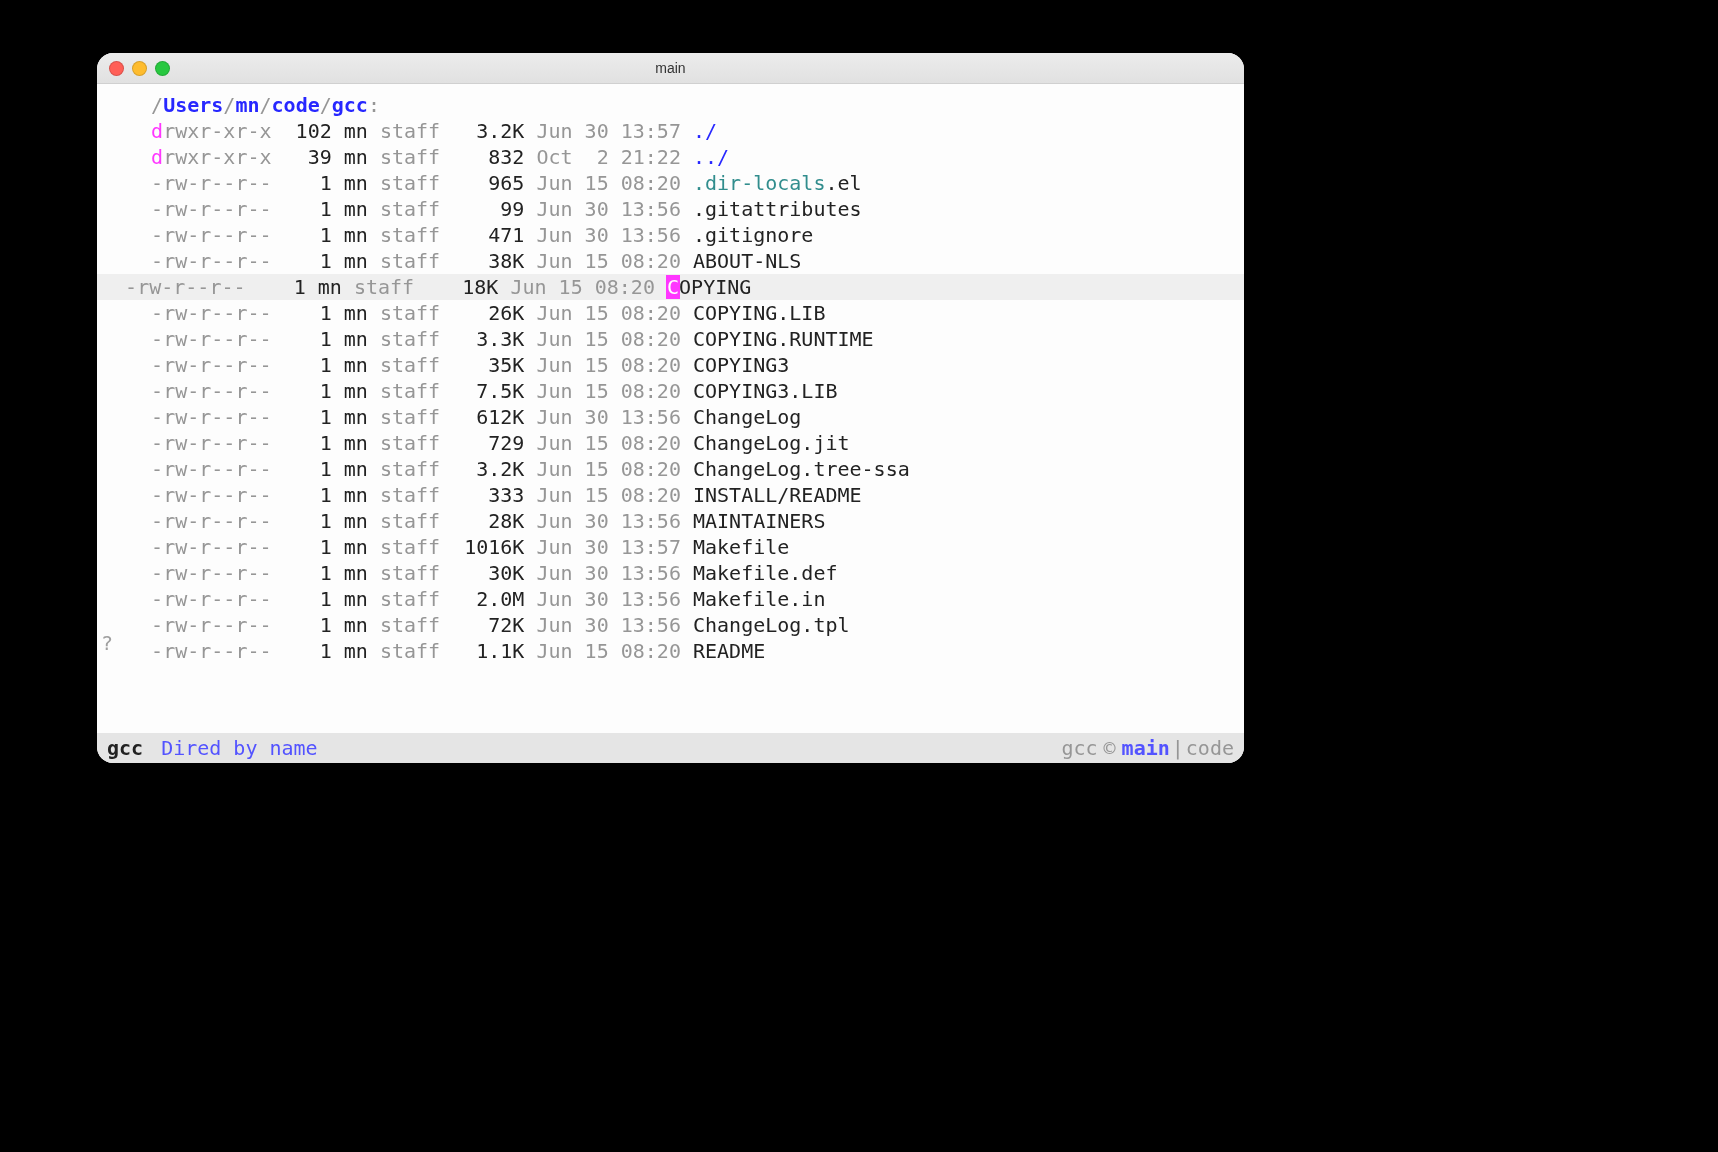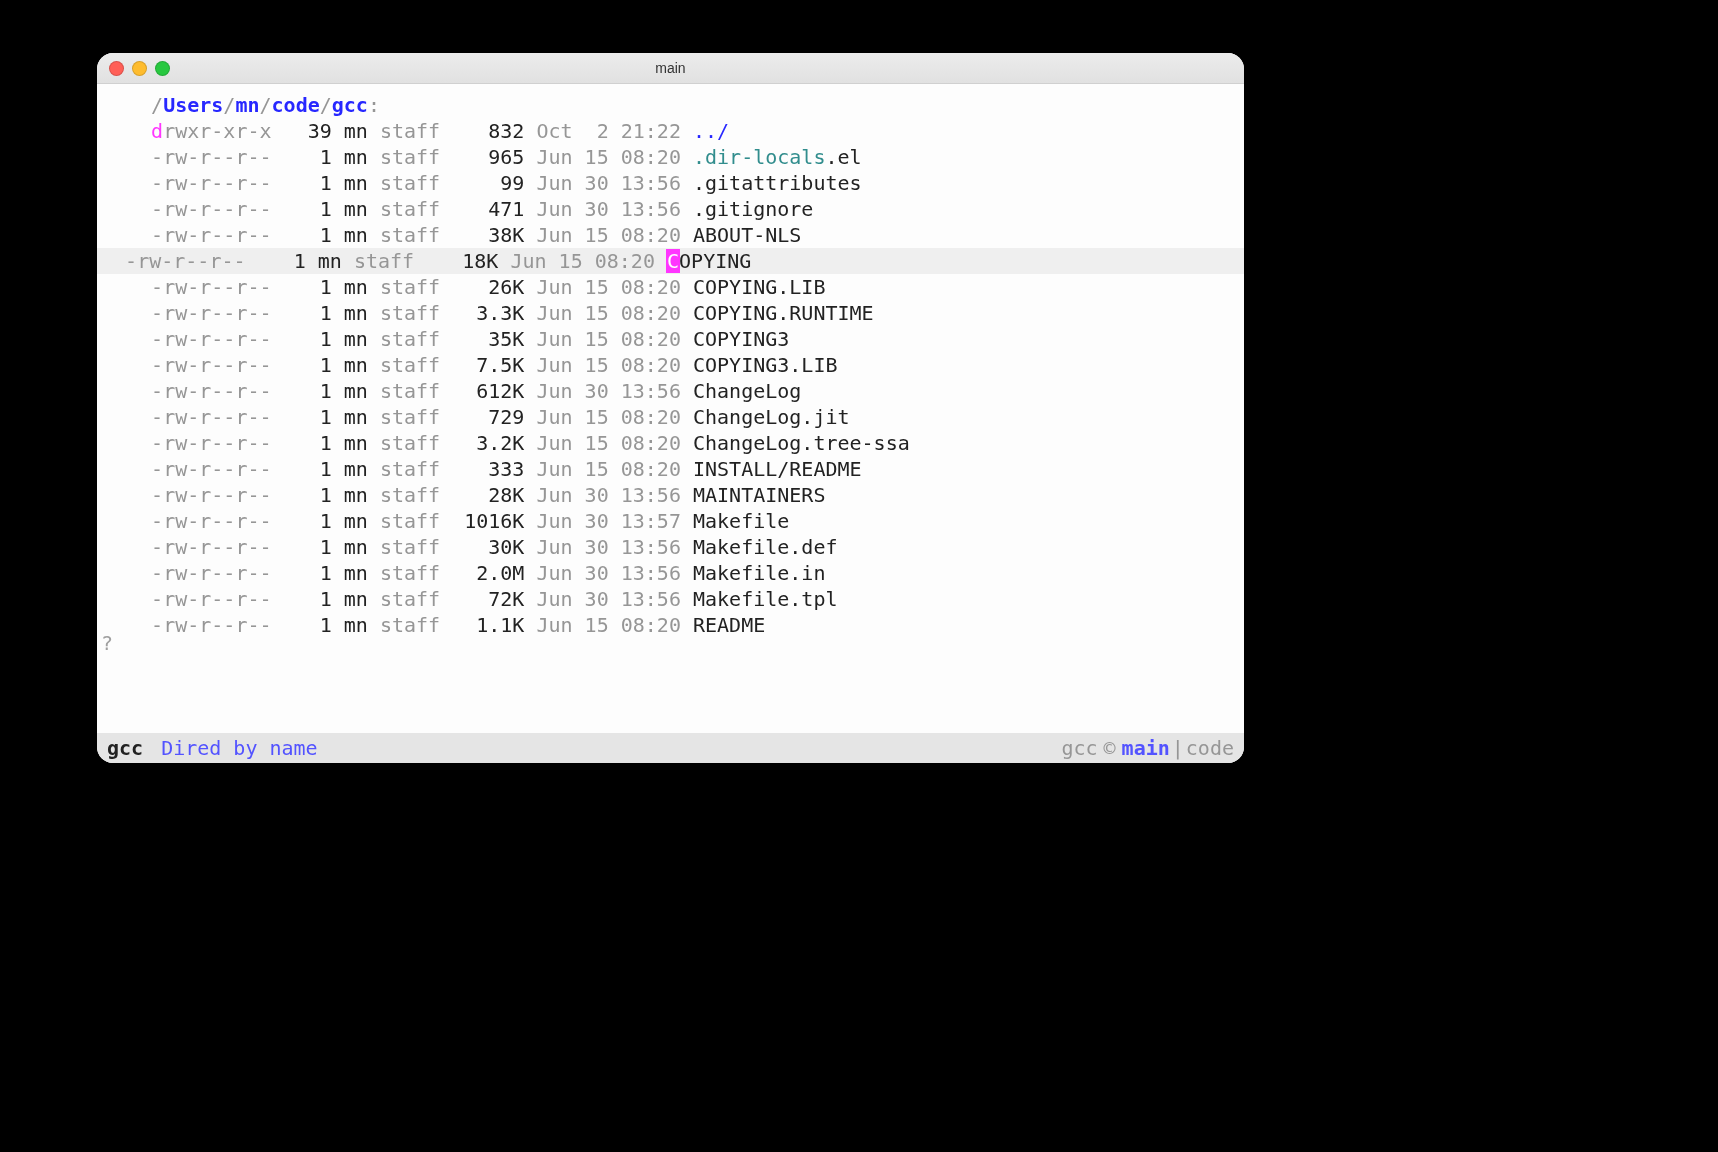--- a/index.html
+++ b/index.html
@@ -146,39 +146,40 @@
     </div>
     <div class="title">main</div>
   </div>
 
   <div class="editor">
     <div class="fringe-left">
       <span id="fringe-mark" class="fringe-mark" style="top: 546px;">?</span>
     </div>
     <div class="buffer" id="buffer">
         <div class="line"><span>  </span><span class="c-gray">/</span><span class="c-blue">Users</span><span class="c-gray">/</span><span class="c-blue">mn</span><span class="c-gray">/</span><span class="c-blue">code</span><span class="c-gray">/</span><span class="c-blue">gcc</span><span class="c-gray">:</span></div>
+        <div class="line"><span>  </span><span class="c-magenta">d</span><span class="c-gray">rwxr-xr-x</span><span class="c-text">  102</span><span> </span><span class="c-text">mn </span><span class="c-gray">staff </span><span class="c-text">  3.2K</span><span> </span><span class="c-gray">Jun 30 13:57 </span><span class="c-bluep">./</span></div>
         <div class="line"><span>  </span><span class="c-magenta">d</span><span class="c-gray">rwxr-xr-x</span><span class="c-text">   39</span><span> </span><span class="c-text">mn </span><span class="c-gray">staff </span><span class="c-text">   832</span><span> </span><span class="c-gray">Oct  2 21:22 </span><span class="c-bluep">../</span></div>
         <div class="line"><span>  </span><span class="c-gray">-rw-r--r--</span><span class="c-text">    1</span><span> </span><span class="c-text">mn </span><span class="c-gray">staff </span><span class="c-text">   965</span><span> </span><span class="c-gray">Jun 15 08:20 </span><span class="c-teal">.dir-locals</span><span class="c-text">.el</span></div>
         <div class="line"><span>  </span><span class="c-gray">-rw-r--r--</span><span class="c-text">    1</span><span> </span><span class="c-text">mn </span><span class="c-gray">staff </span><span class="c-text">    99</span><span> </span><span class="c-gray">Jun 30 13:56 </span><span class="c-text">.gitattributes</span></div>
         <div class="line"><span>  </span><span class="c-gray">-rw-r--r--</span><span class="c-text">    1</span><span> </span><span class="c-text">mn </span><span class="c-gray">staff </span><span class="c-text">   471</span><span> </span><span class="c-gray">Jun 30 13:56 </span><span class="c-text">.gitignore</span></div>
         <div class="line"><span>  </span><span class="c-gray">-rw-r--r--</span><span class="c-text">    1</span><span> </span><span class="c-text">mn </span><span class="c-gray">staff </span><span class="c-text">   38K</span><span> </span><span class="c-gray">Jun 15 08:20 </span><span class="c-text">ABOUT-NLS</span></div>
         <div class="line highlight"><span>  </span><span class="c-gray">-rw-r--r--</span><span class="c-text">    1</span><span> </span><span class="c-text">mn </span><span class="c-gray">staff </span><span class="c-text">   18K</span><span> </span><span class="c-gray">Jun 15 08:20 </span><span class="cursor">C</span><span class="c-text">OPYING</span></div>
         <div class="line"><span>  </span><span class="c-gray">-rw-r--r--</span><span class="c-text">    1</span><span> </span><span class="c-text">mn </span><span class="c-gray">staff </span><span class="c-text">   26K</span><span> </span><span class="c-gray">Jun 15 08:20 </span><span class="c-text">COPYING.LIB</span></div>
         <div class="line"><span>  </span><span class="c-gray">-rw-r--r--</span><span class="c-text">    1</span><span> </span><span class="c-text">mn </span><span class="c-gray">staff </span><span class="c-text">  3.3K</span><span> </span><span class="c-gray">Jun 15 08:20 </span><span class="c-text">COPYING.RUNTIME</span></div>
         <div class="line"><span>  </span><span class="c-gray">-rw-r--r--</span><span class="c-text">    1</span><span> </span><span class="c-text">mn </span><span class="c-gray">staff </span><span class="c-text">   35K</span><span> </span><span class="c-gray">Jun 15 08:20 </span><span class="c-text">COPYING3</span></div>
         <div class="line"><span>  </span><span class="c-gray">-rw-r--r--</span><span class="c-text">    1</span><span> </span><span class="c-text">mn </span><span class="c-gray">staff </span><span class="c-text">  7.5K</span><span> </span><span class="c-gray">Jun 15 08:20 </span><span class="c-text">COPYING3.LIB</span></div>
         <div class="line"><span>  </span><span class="c-gray">-rw-r--r--</span><span class="c-text">    1</span><span> </span><span class="c-text">mn </span><span class="c-gray">staff </span><span class="c-text">  612K</span><span> </span><span class="c-gray">Jun 30 13:56 </span><span class="c-text">ChangeLog</span></div>
         <div class="line"><span>  </span><span class="c-gray">-rw-r--r--</span><span class="c-text">    1</span><span> </span><span class="c-text">mn </span><span class="c-gray">staff </span><span class="c-text">   729</span><span> </span><span class="c-gray">Jun 15 08:20 </span><span class="c-text">ChangeLog.jit</span></div>
         <div class="line"><span>  </span><span class="c-gray">-rw-r--r--</span><span class="c-text">    1</span><span> </span><span class="c-text">mn </span><span class="c-gray">staff </span><span class="c-text">  3.2K</span><span> </span><span class="c-gray">Jun 15 08:20 </span><span class="c-text">ChangeLog.tree-ssa</span></div>
         <div class="line"><span>  </span><span class="c-gray">-rw-r--r--</span><span class="c-text">    1</span><span> </span><span class="c-text">mn </span><span class="c-gray">staff </span><span class="c-text">   333</span><span> </span><span class="c-gray">Jun 15 08:20 </span><span class="c-text">INSTALL/README</span></div>
         <div class="line"><span>  </span><span class="c-gray">-rw-r--r--</span><span class="c-text">    1</span><span> </span><span class="c-text">mn </span><span class="c-gray">staff </span><span class="c-text">   28K</span><span> </span><span class="c-gray">Jun 30 13:56 </span><span class="c-text">MAINTAINERS</span></div>
         <div class="line"><span>  </span><span class="c-gray">-rw-r--r--</span><span class="c-text">    1</span><span> </span><span class="c-text">mn </span><span class="c-gray">staff </span><span class="c-text"> 1016K</span><span> </span><span class="c-gray">Jun 30 13:57 </span><span class="c-text">Makefile</span></div>
         <div class="line"><span>  </span><span class="c-gray">-rw-r--r--</span><span class="c-text">    1</span><span> </span><span class="c-text">mn </span><span class="c-gray">staff </span><span class="c-text">   30K</span><span> </span><span class="c-gray">Jun 30 13:56 </span><span class="c-text">Makefile.def</span></div>
         <div class="line"><span>  </span><span class="c-gray">-rw-r--r--</span><span class="c-text">    1</span><span> </span><span class="c-text">mn </span><span class="c-gray">staff </span><span class="c-text">  2.0M</span><span> </span><span class="c-gray">Jun 30 13:56 </span><span class="c-text">Makefile.in</span></div>
-        <div class="line"><span>  </span><span class="c-gray">-rw-r--r--</span><span class="c-text">    1</span><span> </span><span class="c-text">mn </span><span class="c-gray">staff </span><span class="c-text">   72K</span><span> </span><span class="c-gray">Jun 30 13:56 </span><span class="c-text">Makefile.tpl</span></div>
+        <div class="line"><span>  </span><span class="c-gray">-rw-r--r--</span><span class="c-text">    1</span><span> </span><span class="c-text">mn </span><span class="c-gray">staff </span><span class="c-text">   72K</span><span> </span><span class="c-gray">Jun 30 13:56 </span><span class="c-text">ChangeLog.tpl</span></div>
         <div class="line"><span>  </span><span class="c-gray">-rw-r--r--</span><span class="c-text">    1</span><span> </span><span class="c-text">mn </span><span class="c-gray">staff </span><span class="c-text">  1.1K</span><span> </span><span class="c-gray">Jun 15 08:20 </span><span class="c-text">README</span></div>
       </div>
   </div>
 
   <div class="modeline">
     <div class="left">
       <span class="buffer-name">gcc</span>
       <span class="mode">Dired by name</span>
     </div>
     <div class="right">

